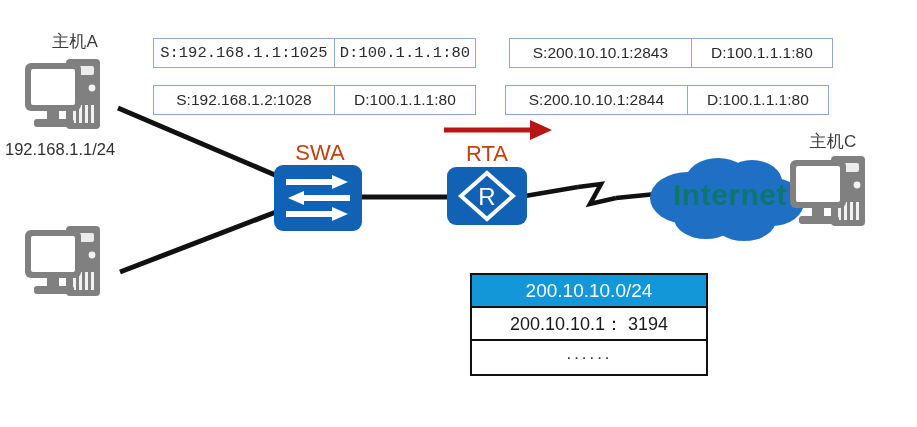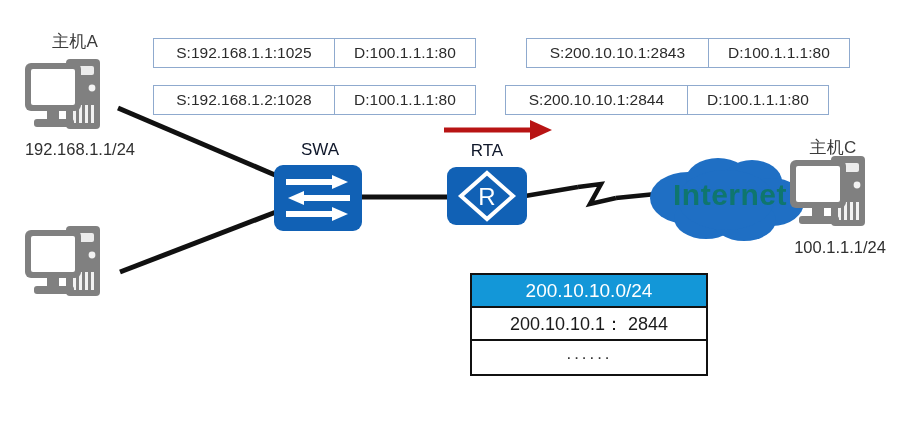--- a/index.html
+++ b/index.html
@@ -32,27 +32,26 @@
     font-size: 17px;
     color: #3b3b3b;
     text-align: center;
     white-space: nowrap;
     letter-spacing: 0.3px;
   }
   .ip-label {
     position: absolute;
     font-size: 16.5px;
     color: #2f2f2f;
-    text-align: center;
     white-space: nowrap;
   }
   .dev-label {
     position: absolute;
-    font-size: 17px;
-    color: #0f172a;
+    font-size: 22px;
+    color: #c2410c;
     text-align: center;
     white-space: nowrap;
   }
 
   
   .pc {
     position: absolute;
     width: 106px;
     height: 78px;
   }
@@ -234,57 +233,56 @@
         <ellipse cx="104" cy="30" rx="30" ry="22"></ellipse>
         <ellipse cx="124" cy="50" rx="32" ry="24"></ellipse>
         <ellipse cx="58" cy="66" rx="32" ry="21"></ellipse>
         <ellipse cx="96" cy="68" rx="32" ry="21"></ellipse>
         <ellipse cx="78" cy="48" rx="48" ry="30"></ellipse>
       </g>
     </svg>
   </div>
   <div class="cloud-text" style="left:668px; top:178px; width:124px; text-align:center;">Internet</div>
 
-  <div class="node-label" style="left:785px; top:136px; width:96px;">主机C</div>
+  <div class="node-label" style="left:785px; top:130px; width:96px;">主机C</div>
   <div class="pc" style="left:787px; top:152px;">
     <svg width="106" height="78" viewBox="0 0 106 78">
       <rect x="44" y="4" width="34" height="70" rx="4" fill="#808080"></rect>
       <rect x="50" y="11" width="22" height="9" rx="2" fill="#ffffff" opacity="0.85"></rect>
       <circle cx="70" cy="33" r="3.4" fill="#ffffff" opacity="0.9"></circle>
       <g fill="#ffffff" opacity="0.9">
         <rect x="51" y="50" width="3" height="18"></rect>
         <rect x="57" y="50" width="3" height="18"></rect>
         <rect x="63" y="50" width="3" height="18"></rect>
         <rect x="69" y="50" width="3" height="18"></rect>
       </g>
       <rect x="3" y="8" width="56" height="48" rx="6" fill="#808080"></rect>
       <rect x="9" y="14" width="44" height="36" rx="2" fill="#ffffff"></rect>
       <rect x="25" y="56" width="12" height="8" fill="#808080"></rect>
       <rect x="12" y="64" width="40" height="8" rx="3" fill="#808080"></rect>
     </svg>
   </div>
-  <div class="ip-label" style="left:765px; top:238px; width:150px;">100.1.1.1/24</div>
-
-  <div class="pkt" style="left:153px; top:38px; width:323px;">
+
+  <div class="pkt" style="left:153px; top:38px; width:323px;font-family:Liberation Mono, monospace;">
     <div class="fld src" style="width:182px;">S:192.168.1.1:1025</div>
     <div class="fld dst" style="width:141px;">D:100.1.1.1:80</div>
   </div>
   <div class="pkt" style="left:153px; top:85px; width:323px;">
     <div class="fld src" style="width:182px;text-align:right;">S:192.168.1.2:1028</div>
     <div class="fld dst" style="width:141px;">D:100.1.1.1:80</div>
   </div>
 
-  <div class="pkt" style="left:526px; top:38px; width:324px;">
+  <div class="pkt" style="left:509px; top:38px; width:324px;">
     <div class="fld src" style="width:183px;">S:200.10.10.1:2843</div>
     <div class="fld dst" style="width:141px;">D:100.1.1.1:80</div>
   </div>
   <div class="pkt" style="left:505px; top:85px; width:324px;">
     <div class="fld src" style="width:183px;text-align:center;">S:200.10.10.1:2844</div>
     <div class="fld dst" style="width:141px;">D:100.1.1.1:80</div>
   </div>
 
   <div class="nat-table">
     <div class="nat-row head">200.10.10.0/24</div>
-    <div class="nat-row">200.10.10.1： 2844</div>
+    <div class="nat-row">200.10.10.1： 3194</div>
     <div class="nat-row dots">······</div>
   </div>
 
 </div>
 
 </body></html>

